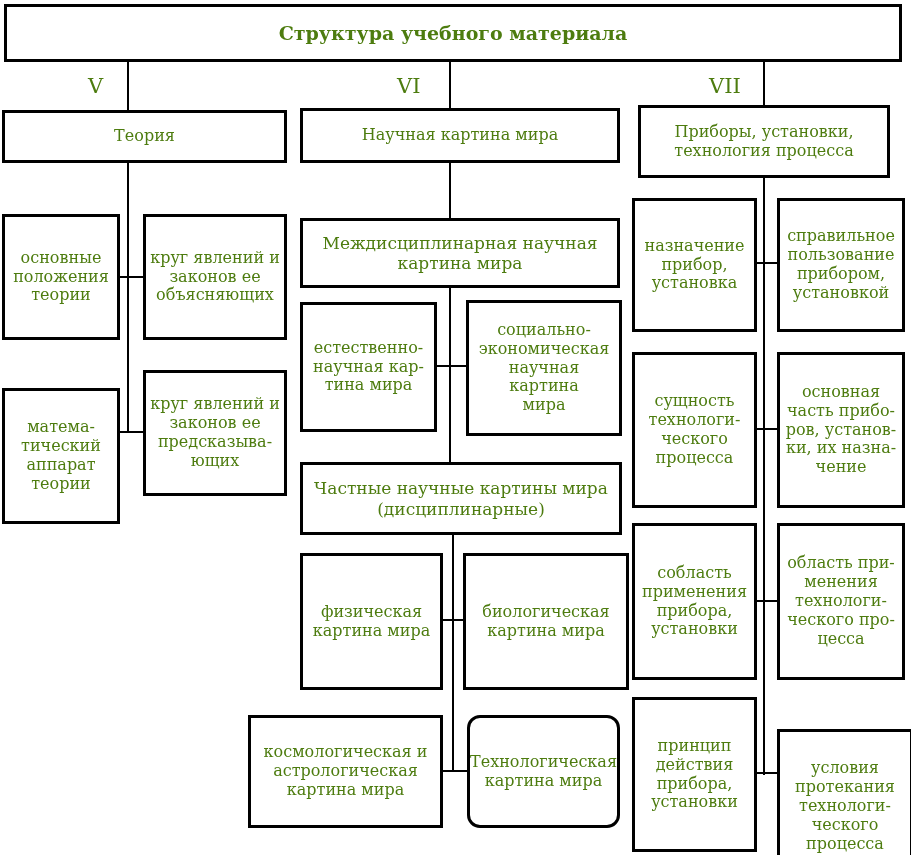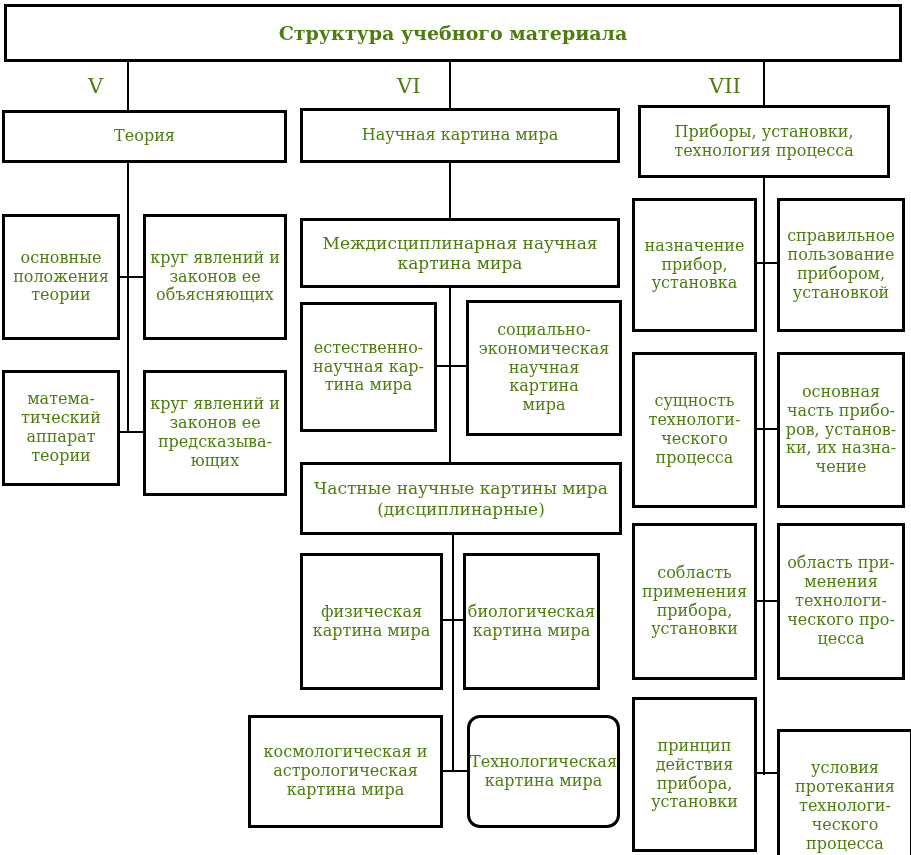--- a/index.html
+++ b/index.html
@@ -63,21 +63,21 @@
   <div class="vline" style="left:127px; top:163px; height:270px;"></div>
   <div class="hline" style="left:120px; top:276px; width:23px;"></div>
   <div class="hline" style="left:120px; top:431px; width:23px;"></div>
 
   <div class="box" style="left:2px; top:214px; width:118px; height:126px;">основные
 положения
 теории</div>
   <div class="box" style="left:143px; top:214px; width:144px; height:126px;">круг явлений и
 законов ее
 объясняющих</div>
-  <div class="box" style="left:2px; top:370px; width:118px; height:116px;">матема-
+  <div class="box" style="left:2px; top:388px; width:118px; height:136px;">матема-
 тический
 аппарат
 теории</div>
   <div class="box" style="left:143px; top:370px; width:144px; height:126px;">круг явлений и
 законов ее
 предсказыва-
 ющих</div>
 
   <div class="vline" style="left:449px; top:163px; height:55px;"></div>
   <div class="vline" style="left:449px; top:288px; height:174px;"></div>
@@ -92,21 +92,21 @@
 научная кар-
 тина мира</div>
   <div class="box" style="left:466px; top:300px; width:156px; height:136px;">социально-
 экономическая
 научная картина
 мира</div>
   <div class="box mid-wide" style="left:300px; top:462px; width:322px; height:73px;">Частные научные картины мира
 (дисциплинарные)</div>
   <div class="box" style="left:300px; top:553px; width:143px; height:137px;">физическая
 картина мира</div>
-  <div class="box" style="left:463px; top:553px; width:137px; height:137px;">биологическая
+  <div class="box" style="left:463px; top:553px; width:166px; height:137px;">биологическая
 картина мира</div>
   <div class="box" style="left:248px; top:715px; width:195px; height:113px;">космологическая и
 астрологическая
 картина мира</div>
   <div class="box" style="left:467px; top:715px; width:153px; height:113px;border-radius:13px;">Технологическая
 картина мира</div>
 
   <div class="vline" style="left:763px; top:178px; height:597px;"></div>
   <div class="hline" style="left:757px; top:262px; width:20px;"></div>
   <div class="hline" style="left:757px; top:428px; width:20px;"></div>

